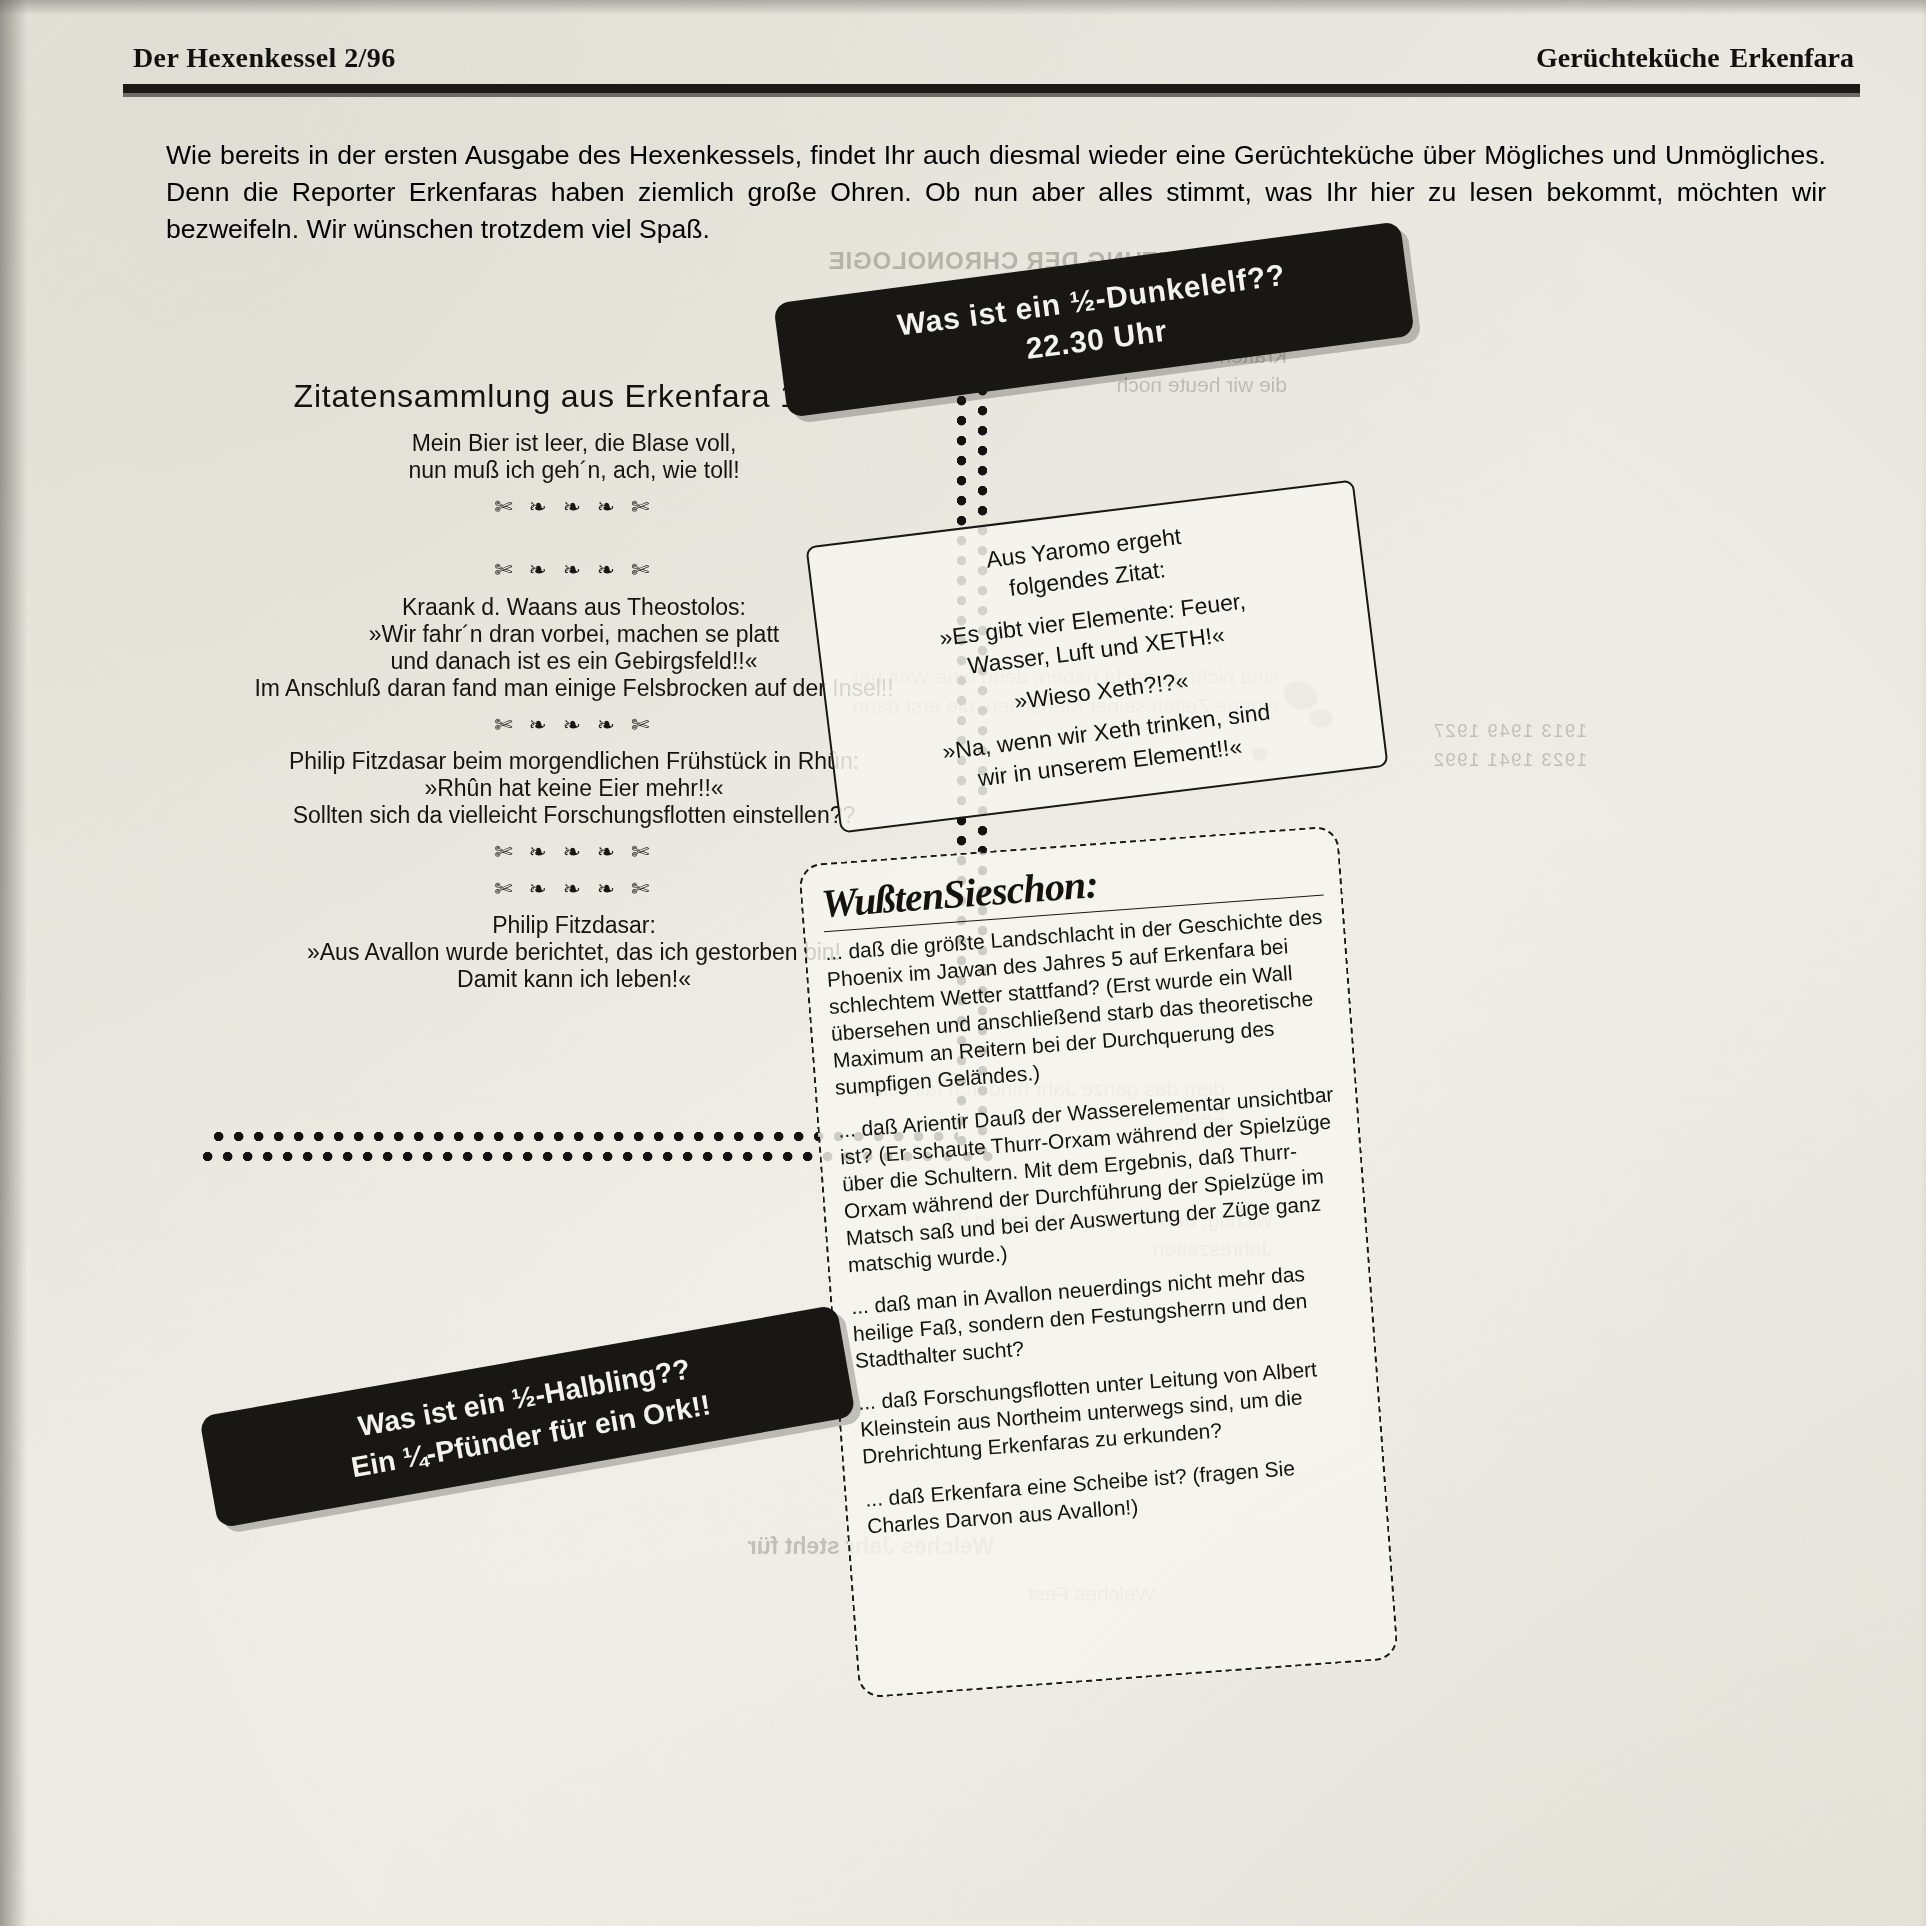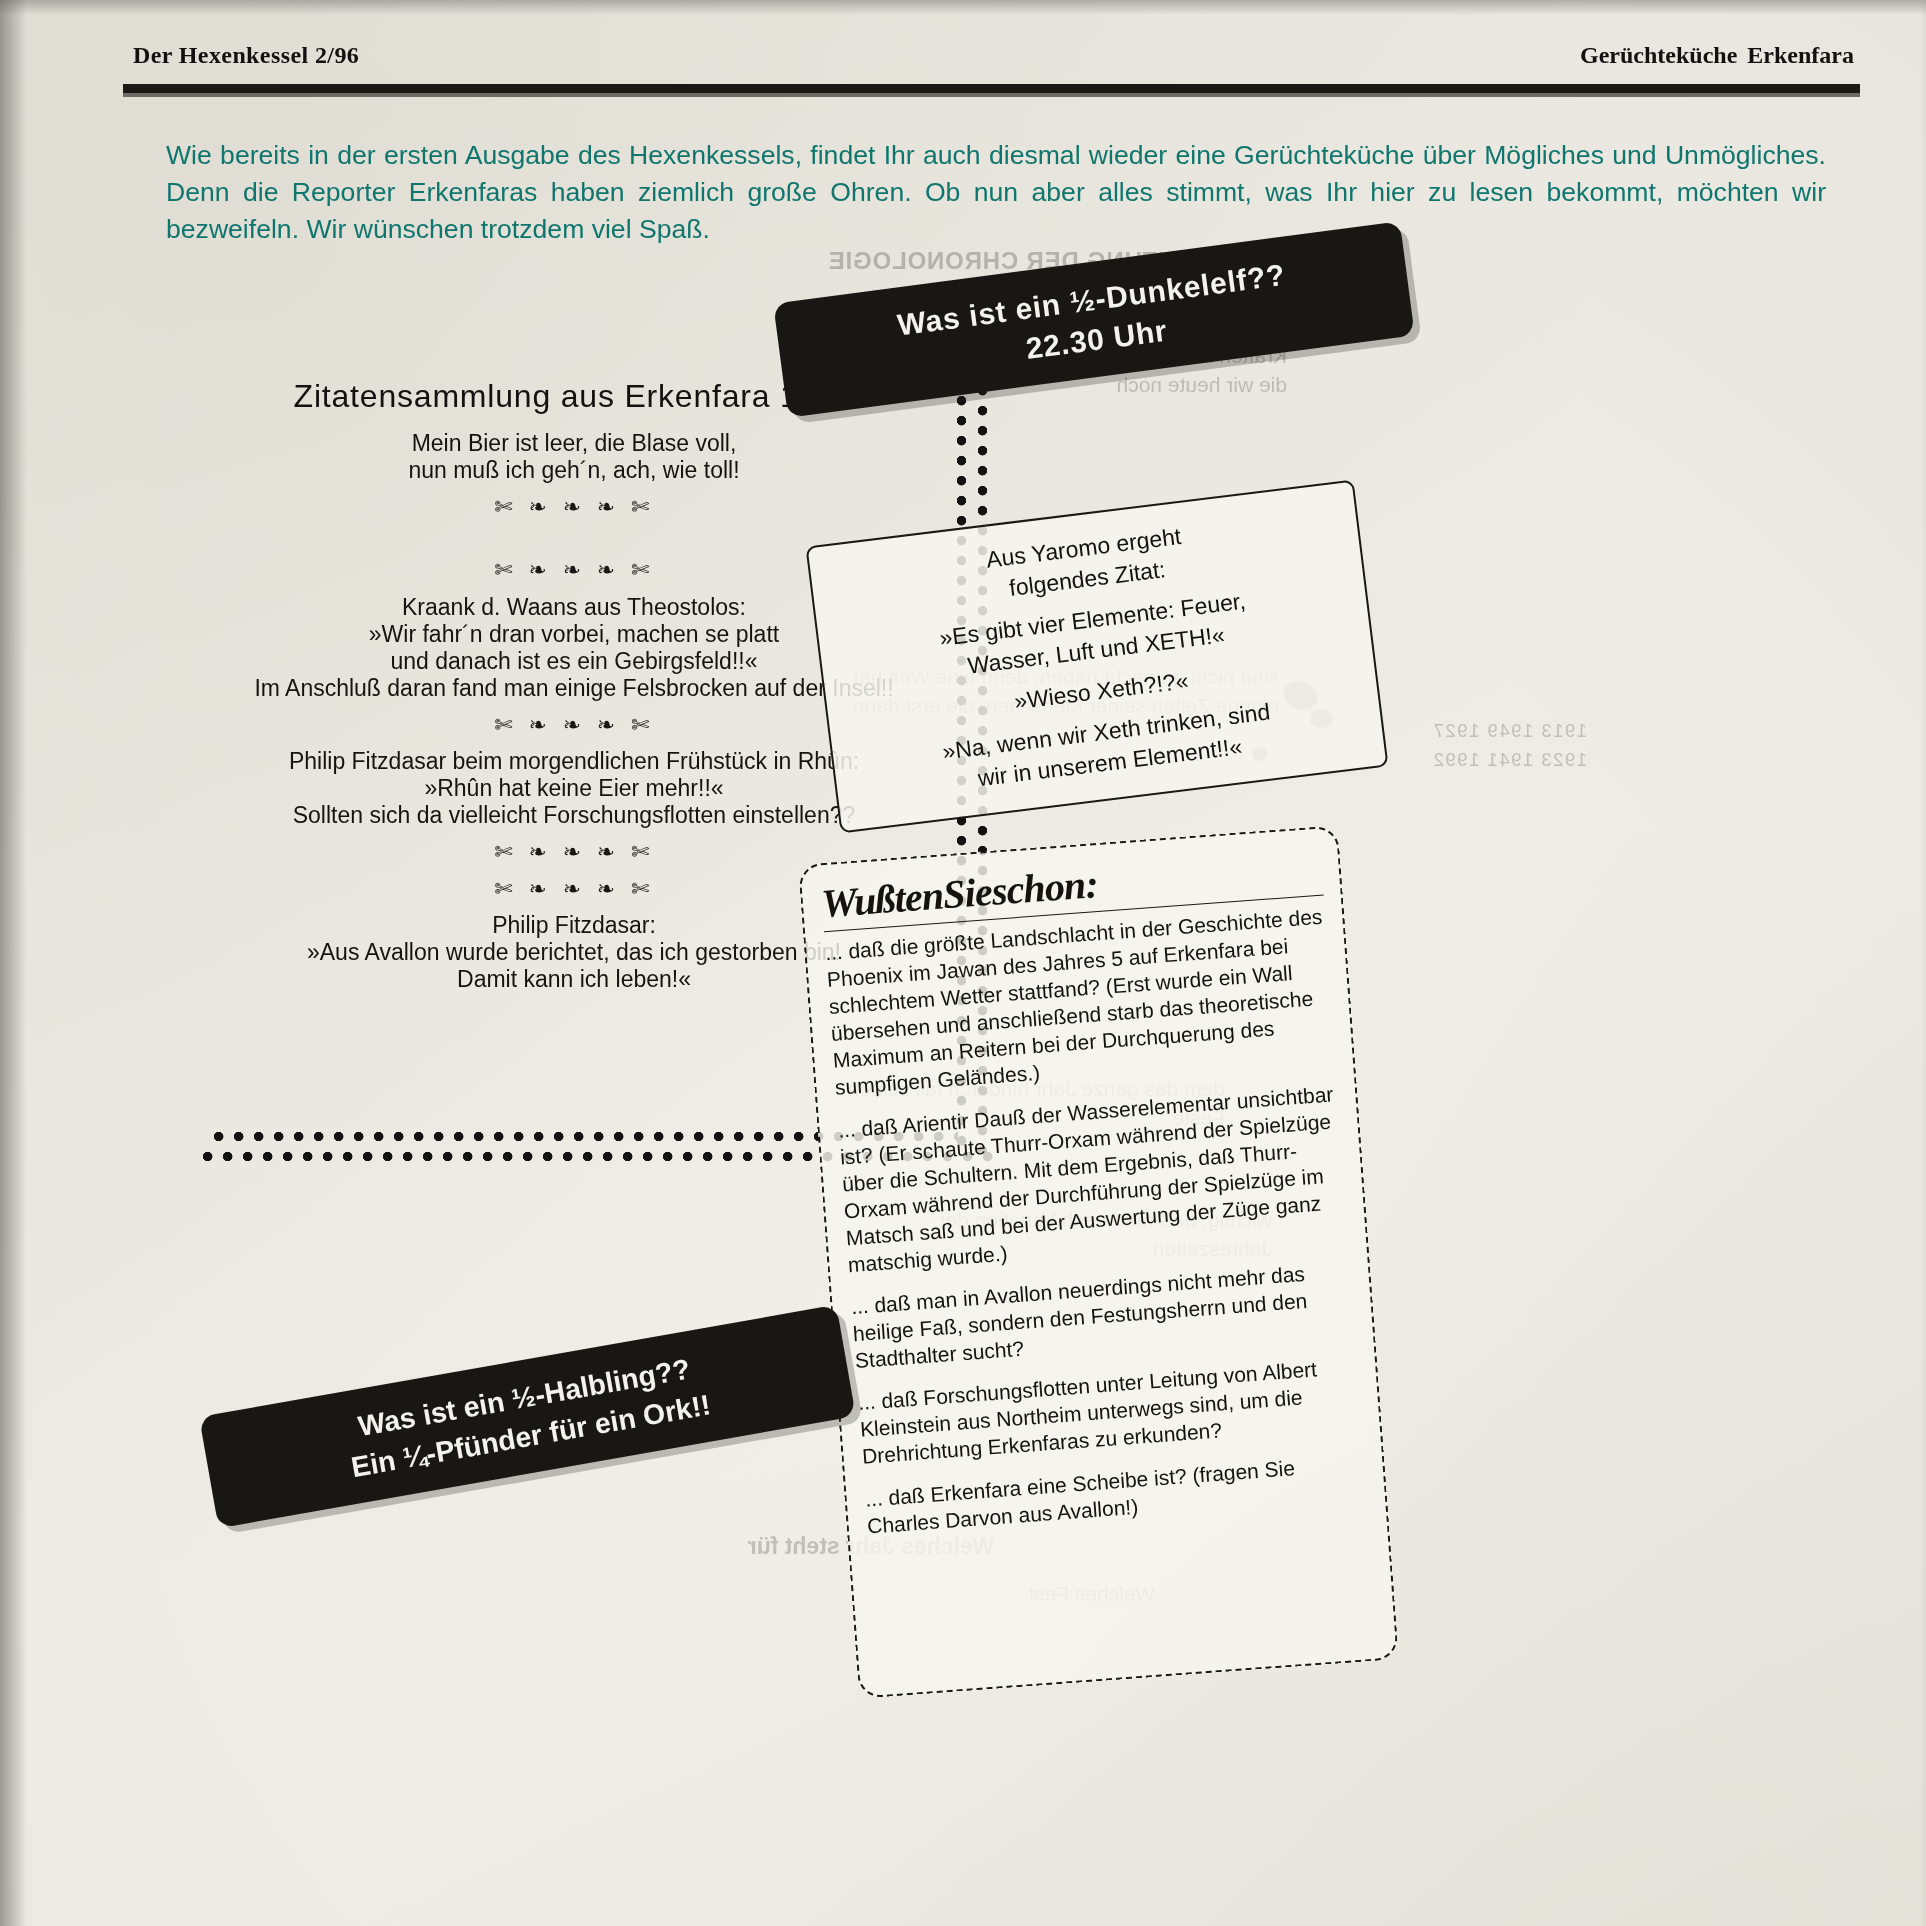--- a/index.html
+++ b/index.html
@@ -48,21 +48,21 @@
     width: 46px; height: 2703px;
     background: linear-gradient(to left, rgba(95,92,86,0.55), rgba(255,255,255,0));
     pointer-events: none;
   }
 
   
   .hdr-left, .hdr-right {
     position: absolute;
     font-family: "Liberation Serif", serif;
     font-weight: bold;
-    font-size: 24px;
+    font-size: 28px;
     color: #13110f;
     white-space: nowrap;
   }
   .hdr-left { left: 133px; top: 42px; letter-spacing: 0.4px; }
   .hdr-right { right: 112px; top: 42px; }
   .hdr-right .sp { display: inline-block; width: 10px; }
 
   .rule-top {
     position: absolute;
     left: 123px; top: 84px;
@@ -79,21 +79,21 @@
   }
 
   
   .intro {
     position: absolute;
     left: 166px; top: 137px;
     width: 1660px;
     font-family: "Liberation Sans", sans-serif;
     font-size: 26.6px;
     line-height: 37px;
-    color: #0f766e;
+    color: #000000;
     text-align: justify;
   }
   .intro p { margin: 0; }
 
   
   .quotes-box {
     position: absolute;
     left: 185px; top: 378px;
     width: 778px;
     text-align: center;

